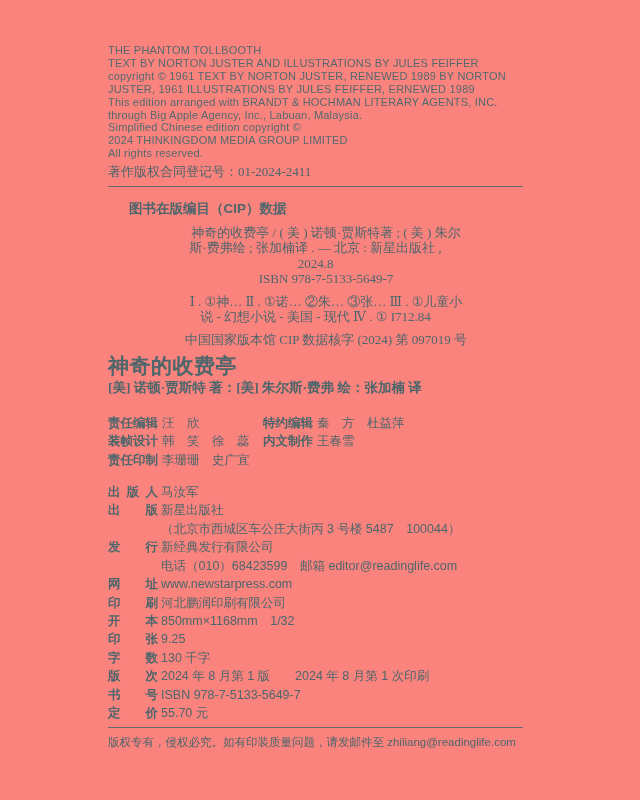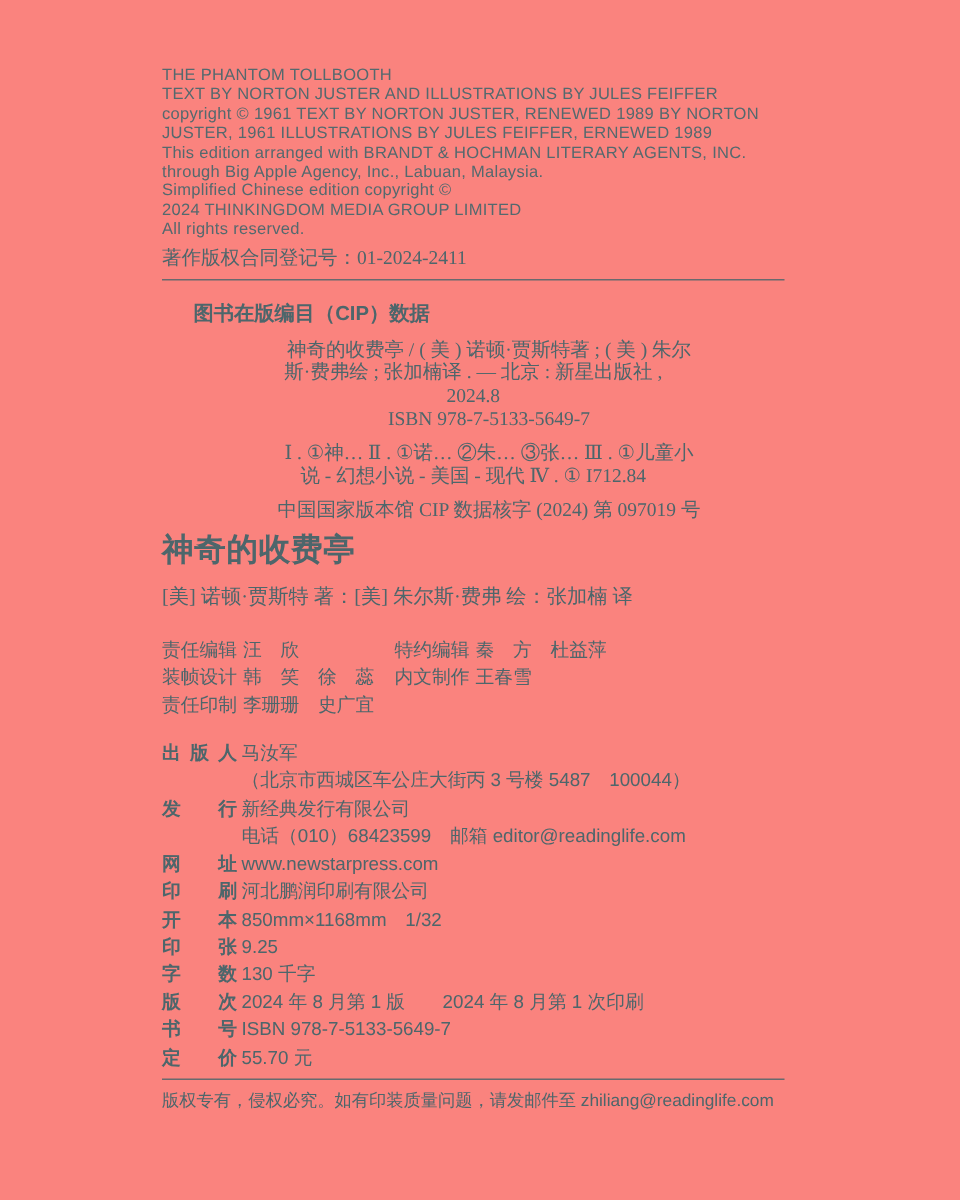--- a/index.html
+++ b/index.html
@@ -56,31 +56,31 @@
   
   .book-title {
     margin-top: 6px;
     font-family: "Liberation Serif", "DejaVu Serif", serif;
     font-size: 21px;
     font-weight: bold;
     line-height: 24px;
     letter-spacing: 0.5px;
   }
   .book-byline {
-    margin-top: 12px;
+    margin-top: 2px;
     font-family: "Liberation Serif", "DejaVu Serif", serif;
     font-size: 13.5px;
-    font-weight: normal;
+    font-weight: bold;
     line-height: 16px;
   }
   
   .credits { margin-top: 18px; font-size: 12.5px; }
   .credits-row { display: flex; line-height: 18.5px; }
   .credits-col1 { width: 155px; flex: 0 0 155px; }
-  .credit-label { font-weight: normal; }
+  .credit-label { font-weight: bold; }
   .credit-names { margin-left: 4px; }
   
   .publication { margin-top: 14px; font-size: 12.5px; }
   .pub-row { line-height: 18.4px; white-space: nowrap; }
   .pub-label {
     display: inline-block;
     width: 50px;
     font-weight: bold;
     text-align: justify;
     text-align-last: justify;
@@ -156,20 +156,23 @@
         <span class="credit-label">责任印制</span><span class="credit-names">李珊珊　史广宜</span>
       </div>
     </div>
   </div>
 
   <div class="publication">
     <div class="pub-row">
       <span class="pub-label">出版人</span><span class="pub-value">马汝军</span>
     </div>
     <div class="pub-row">
+      <span class="pub-label">出版</span><span class="pub-value">新星出版社</span>
+    </div>
+    <div class="pub-row">
       <span class="pub-label"></span><span class="pub-value">（北京市西城区车公庄大街丙 3 号楼 5487　100044）</span>
     </div>
     <div class="pub-row">
       <span class="pub-label">发行</span><span class="pub-value">新经典发行有限公司</span>
     </div>
     <div class="pub-row">
       <span class="pub-label"></span><span class="pub-value">电话（010）68423599　邮箱 editor@readinglife.com</span>
     </div>
     <div class="pub-row">
       <span class="pub-label">网址</span><span class="pub-value">www.newstarpress.com</span>

